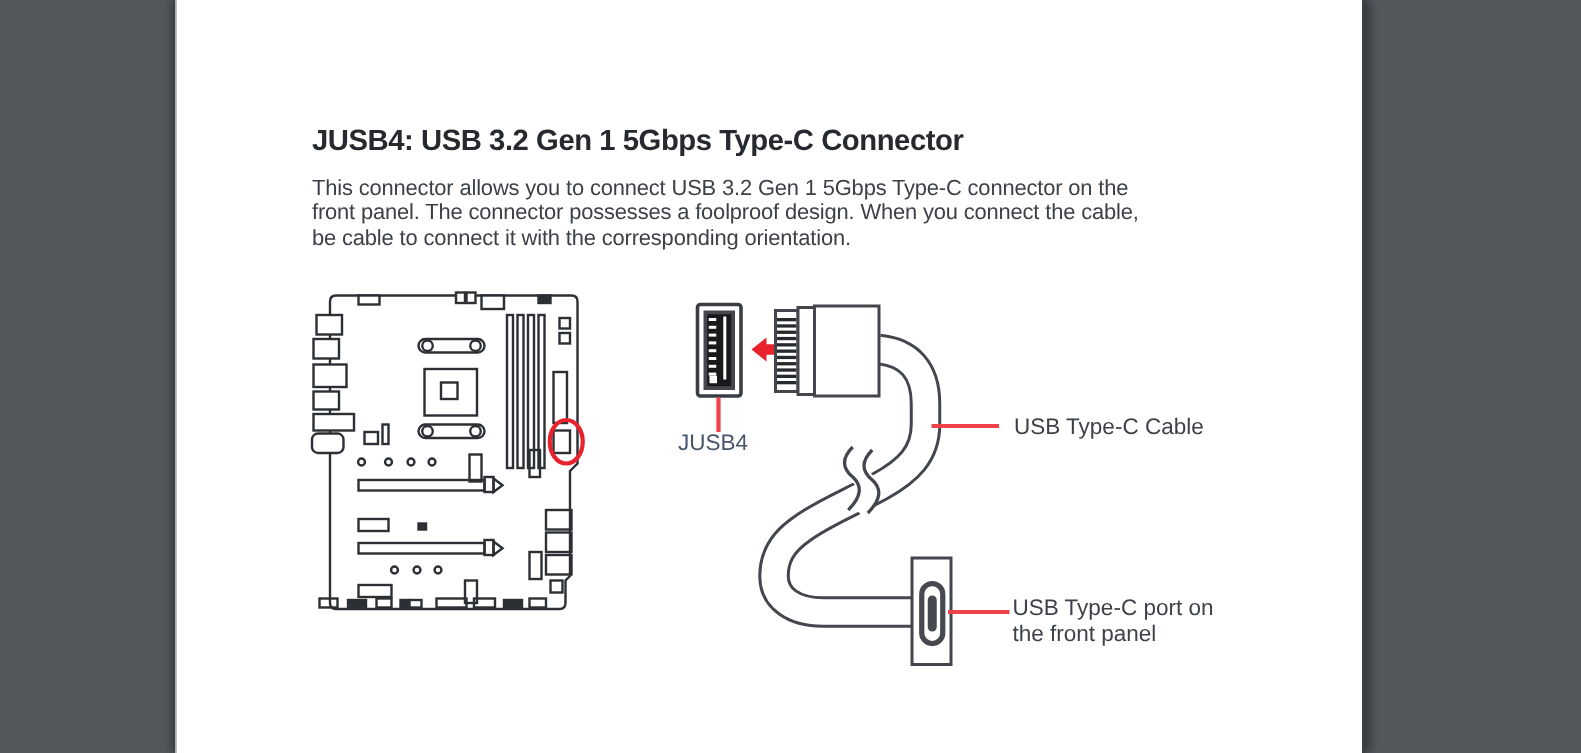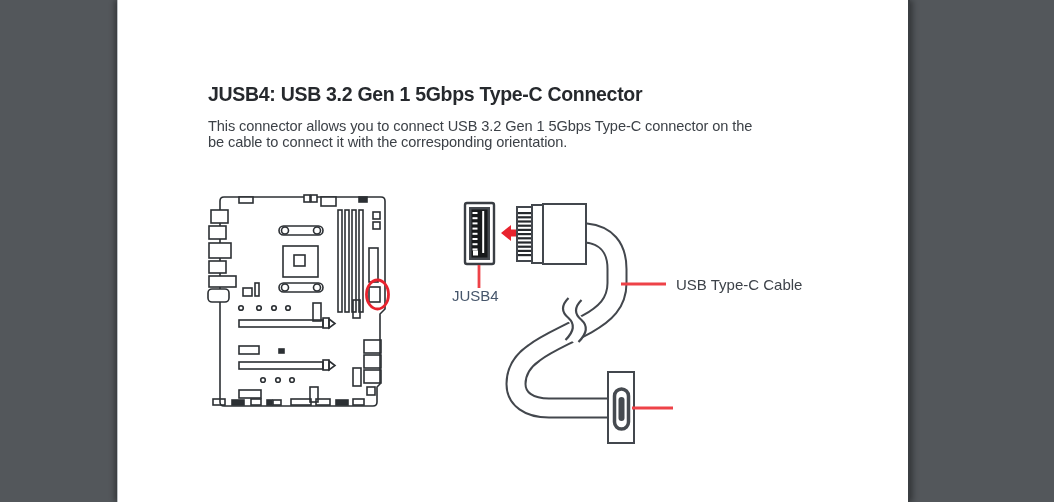--- a/index.html
+++ b/index.html
@@ -26,20 +26,21 @@
 </head>
 <body>
 
 <div class="viewer">
   <div class="page">
 
     <h1 class="heading">JUSB4: USB 3.2 Gen 1 5Gbps Type-C Connector</h1>
 
     <div class="para">
       <div class="pline">This connector allows you to connect USB 3.2 Gen 1 5Gbps Type-C connector on the</div>
+      <div class="pline">front panel. The connector possesses a foolproof design. When you connect the cable,</div>
       <div class="pline">be cable to connect it with the corresponding orientation.</div>
     </div>
 
     <svg id="mb-svg" class="fig-svg" width="190" height="225" viewBox="0 0 190 225">
       <g fill="none" stroke="#2c3034" stroke-width="1.6">
 
         <path d="M23,7 L180,7 Q184,7 184,11 L184,119 L179,124 L179,194 L176,197 L176,212 Q176,216 172,216 L23,216 Q19,216 19,212 L19,11 Q19,7 23,7 Z"></path>
 
         <g fill="#ffffff">
           <rect x="10" y="20" width="17" height="13"></rect>
@@ -185,15 +186,19 @@
         <rect x="167.5" y="202" width="6" height="24" rx="3" fill="#464a50"></rect>
       </g>
 
       <line x1="28" y1="70" x2="28" y2="93" stroke="#ee4248" stroke-width="2.8"></line>
       <line x1="170" y1="89" x2="215" y2="89" stroke="#ee4248" stroke-width="2.8"></line>
       <line x1="181" y1="213" x2="222" y2="213" stroke="#ee4248" stroke-width="2.8"></line>
     </svg>
 
     <div class="lbl lbl-jusb4">JUSB4</div>
     <div class="lbl lbl-cable">USB Type-C Cable</div>
+    <div class="lbl lbl-port">
+      <div>USB Type-C port on</div>
+      <div>the front panel</div>
+    </div>
 
   </div>
 </div>
 
 </body></html>

